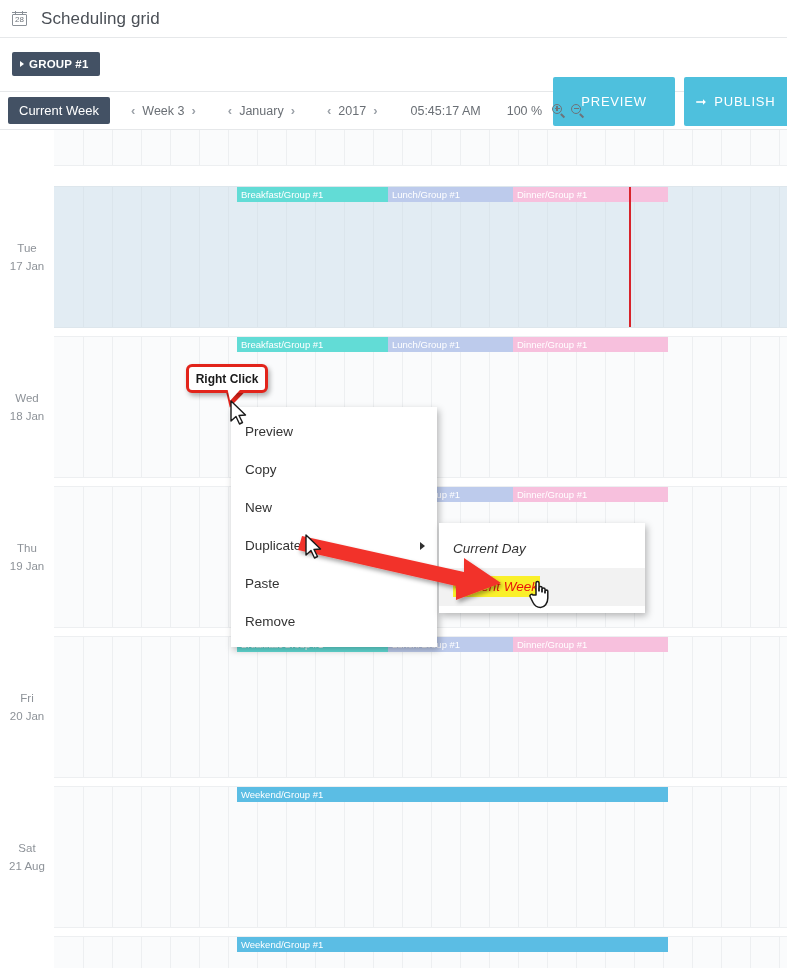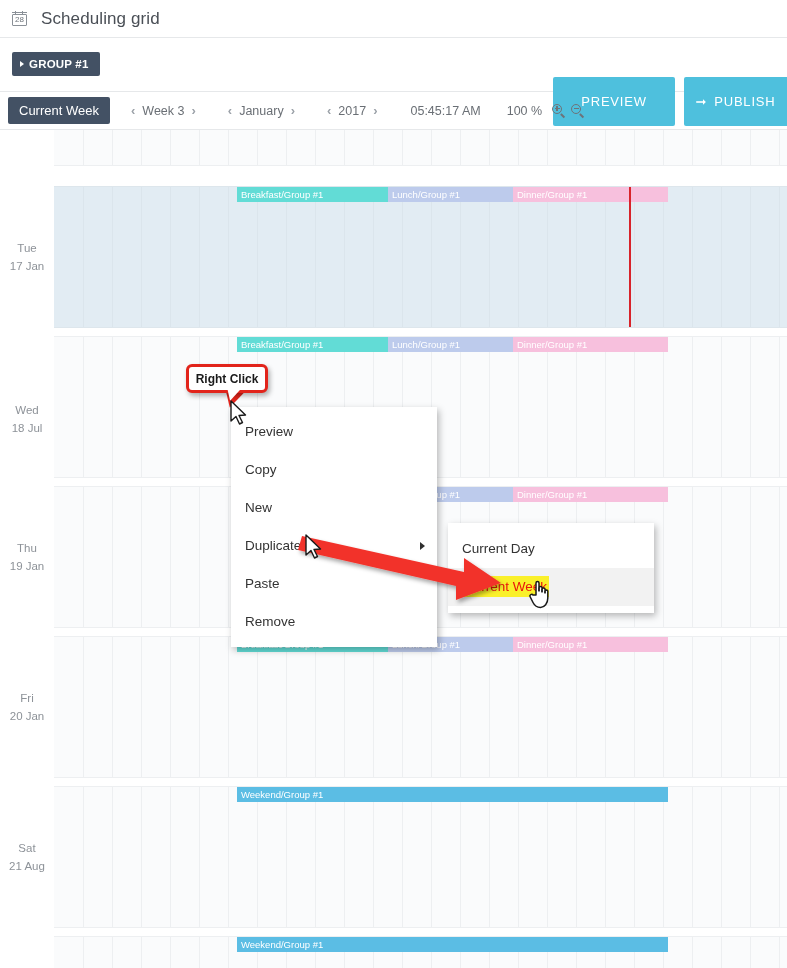--- a/index.html
+++ b/index.html
@@ -300,24 +300,25 @@
     color: #333;
     padding: 6px 0;
     box-sizing: border-box;
   }
   .ctxmenu.main {
     left: 231px;
     top: 277px;
     width: 206px;
   }
   .ctxmenu.sub {
-    left: 448px;
+    left: 439px;
     top: 393px;
     width: 206px;
     padding: 7px 0;
+    font-style: italic;
   }
   .ctxitem {
     height: 38px;
     line-height: 38px;
     padding-left: 14px;
     position: relative;
     cursor: pointer;
     white-space: nowrap;
   }
   .ctxitem .subarrow {
@@ -690,23 +691,23 @@
         </div>
         <div class="event" style="left: 183px; width: 431px; background: rgb(91, 189, 228);">Weekend/Group #1</div>
       </div>
     </div>
   <div class="daylabel-col">
     <div id="labels-container">
         <div class="daylabel" style="top: 109px;">
           <div>Tue</div>
           <div>17 Jan</div>
         </div>
-        <div class="daylabel" style="top: 259px; margin-top: 12px;">
+        <div class="daylabel" style="top: 259px;">
           <div>Wed</div>
-          <div>18 Jul</div>
+          <div>18 Jan</div>
         </div>
         <div class="daylabel" style="top: 409px;">
           <div>Thu</div>
           <div>19 Jan</div>
         </div>
         <div class="daylabel" style="top: 559px;">
           <div>Fri</div>
           <div>20 Jan</div>
         </div>
         <div class="daylabel" style="top: 709px;">

